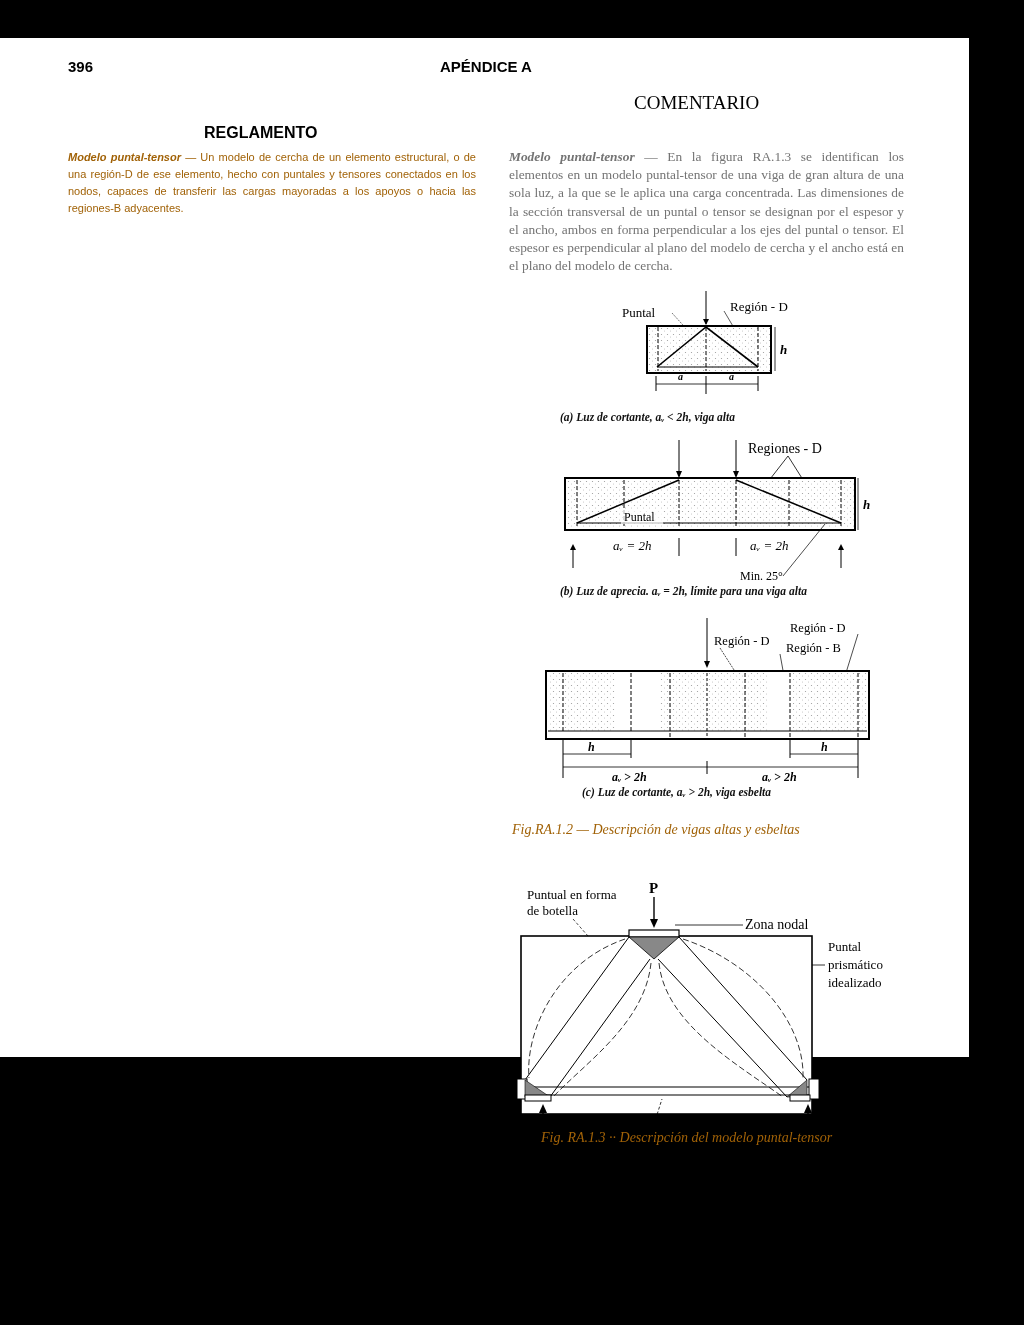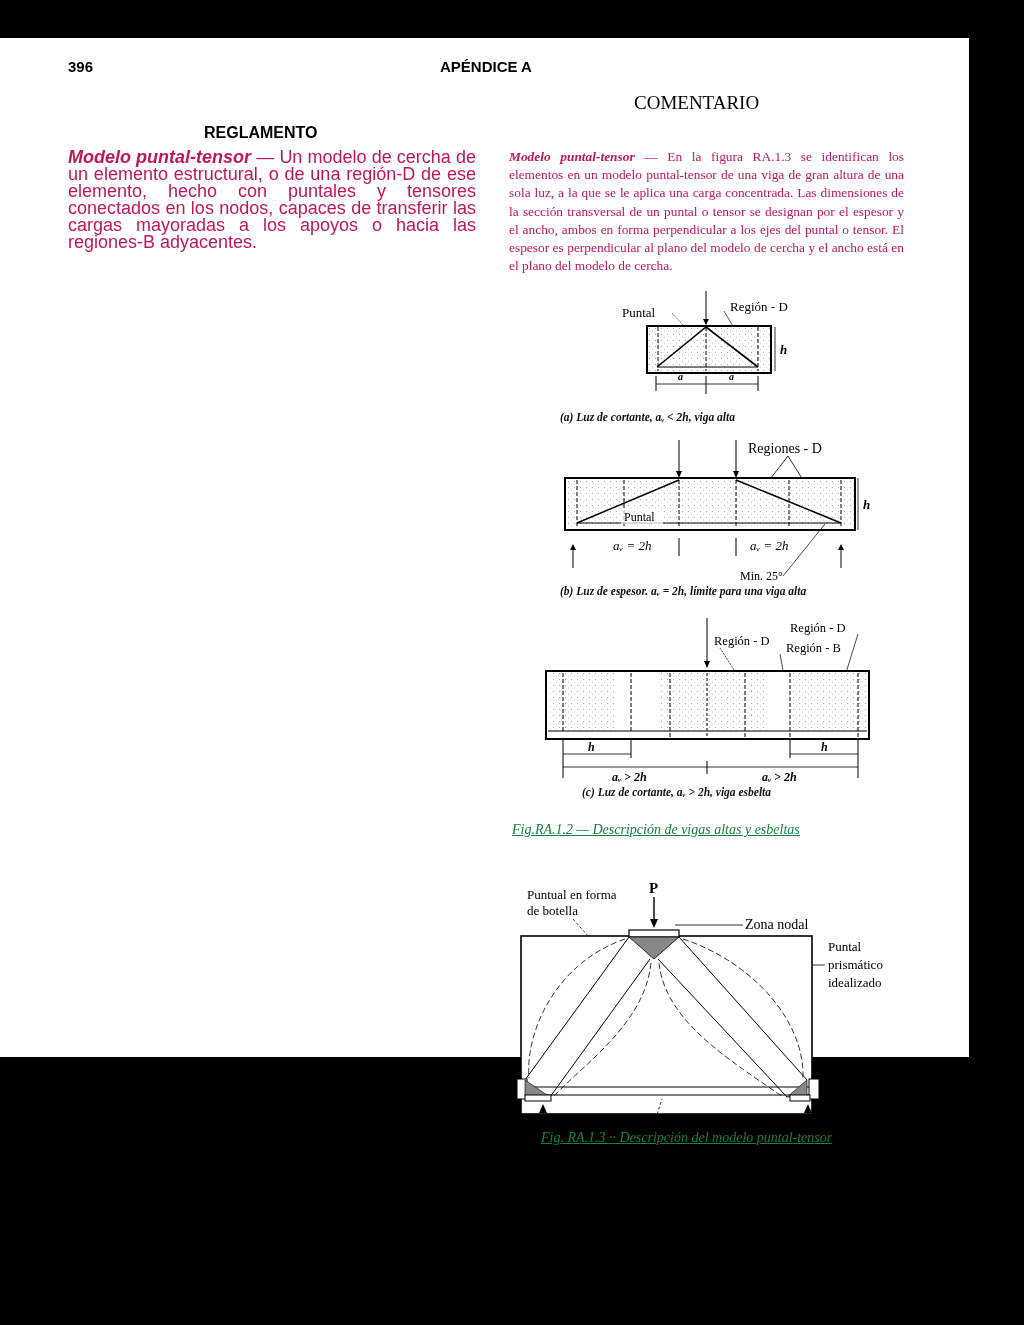--- a/index.html
+++ b/index.html
@@ -5,25 +5,25 @@
   html, body { margin:0; padding:0; }
   body { width:1024px; height:1325px; background:#000; position:relative; overflow:hidden; }
   .page { position:absolute; left:0; top:38px; width:969px; height:1019px; background:#fff; }
   .abs { position:absolute; }
   .sans { font-family:"Liberation Sans", sans-serif; }
   .serif { font-family:"Liberation Serif", serif; }
   .pnum { left:68px; top:20px; font-size:15px; font-weight:bold; }
   .appx { left:440px; top:20px; font-size:15px; font-weight:bold; }
   .col-head-l { left:204px; top:42px; font-size:16px; font-weight:bold;margin-top:44px; }
   .col-head-r { left:634px; top:54px; font-size:19px; }
-  .lcol { left:68px; width:408px; font-size:18px; line-height:17px; text-align:justify; color:#be185d; }
-  .rcol { left:509px; width:395px; font-size:13.4px; line-height:18.2px; text-align:justify; color:#be185d; }
+  .lcol { left:68px; width:408px; font-size:11px; line-height:17px; text-align:justify; color:#a16207; }
+  .rcol { left:509px; width:395px; font-size:13.4px; line-height:18.2px; text-align:justify; color:#737373; }
   .lcol b i, .term { font-weight:bold; font-style:italic; }
   .cap { font-family:"Liberation Serif", serif; font-style:italic; font-size:11.5px; font-weight:bold; color:#111; }
-  .figcap { font-family:"Liberation Serif", serif; font-style:italic; font-size:14px; color:#15803d;text-decoration:underline; }
+  .figcap { font-family:"Liberation Serif", serif; font-style:italic; font-size:14px; color:#a16207; }
   .footer { left:0; width:969px; text-align:center; top:1185px; font-size:14.5px; font-weight:bold;margin-top:7px; }
   svg text { font-family:"Liberation Serif", serif; }
 </style>
 </head>
 <body>
 
 <div class="page">
 
   <div class="abs sans pnum">396</div>
   <div class="abs sans appx">APÉNDICE A</div>
@@ -95,21 +95,21 @@
     <text x="195" y="112" font-size="13" font-style="italic">aᵥ = 2h</text>
     <line x1="18" y1="108" x2="18" y2="130" stroke="#000"></line>
     <polygon points="15,112 21,112 18,106" fill="#000"></polygon>
     <line x1="124" y1="100" x2="124" y2="118" stroke="#000"></line>
     <line x1="181" y1="100" x2="181" y2="118" stroke="#000"></line>
     <line x1="286" y1="108" x2="286" y2="130" stroke="#000"></line>
     <polygon points="283,112 289,112 286,106" fill="#000"></polygon>
     <text x="185" y="142" font-size="12">Min. 25°</text>
     <line x1="228" y1="138" x2="270" y2="86" stroke="#000" stroke-width="0.7"></line>
   </svg>
-  <div class="abs cap" style="left:560px;top:547px;">(b) Luz de espesor. aᵥ = 2h, límite para una viga alta</div>
+  <div class="abs cap" style="left:560px;top:547px;">(b) Luz de aprecia. aᵥ = 2h, límite para una viga alta</div>
 
   <svg class="abs" style="left:540px;top:580px;" width="340" height="165">
     <line x1="167" y1="0" x2="167" y2="48" stroke="#000"></line>
     <polygon points="164,43 170,43 167,50" fill="#000"></polygon>
     <text x="174" y="27" font-size="12.5">Región - D</text>
     <line x1="180" y1="30" x2="196" y2="55" stroke="#000" stroke-width="0.7" stroke-dasharray="2,1"></line>
     <text x="250" y="14" font-size="12.5">Región - D</text>
     <line x1="318" y1="16" x2="305" y2="58" stroke="#000" stroke-width="0.7"></line>
     <text x="246" y="34" font-size="12.5">Región - B</text>
     <line x1="240" y1="36" x2="244" y2="58" stroke="#000" stroke-width="0.7"></line>

